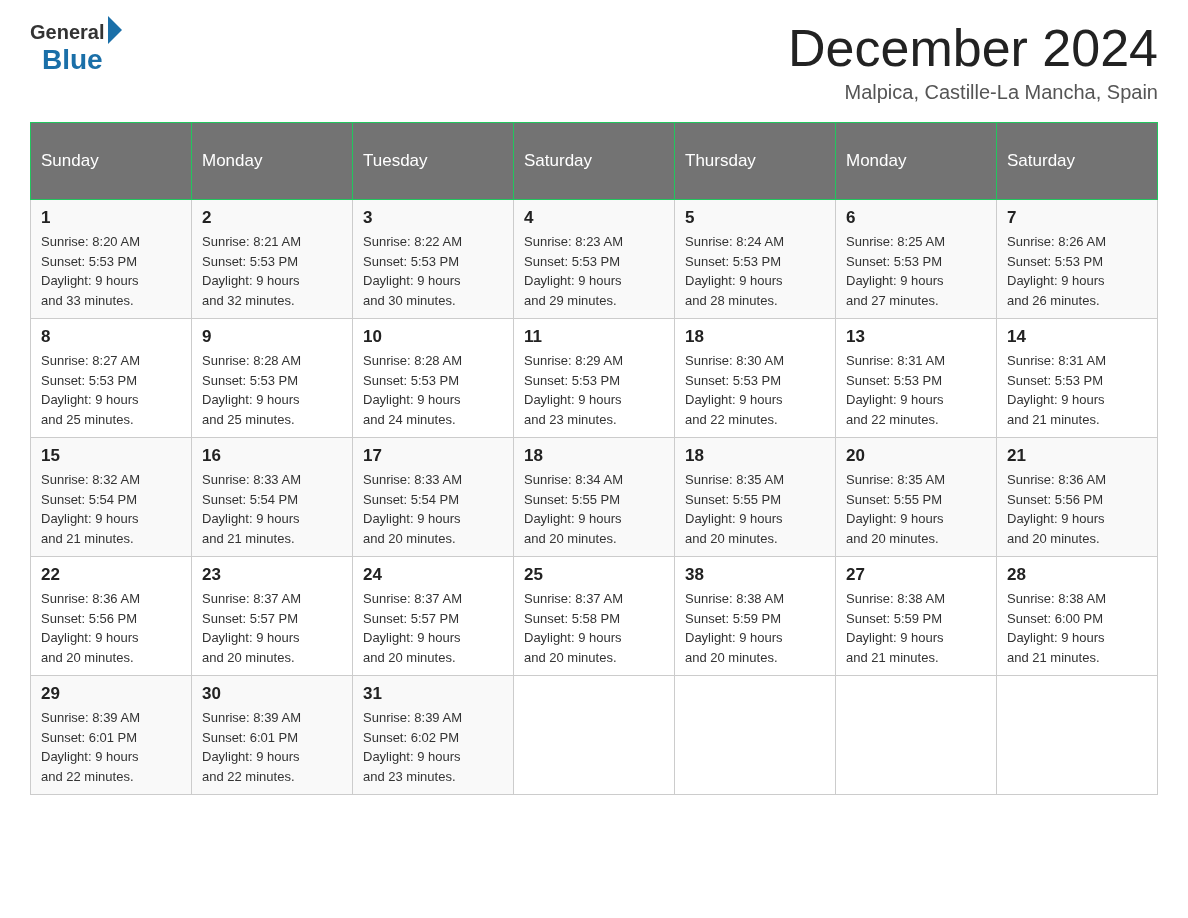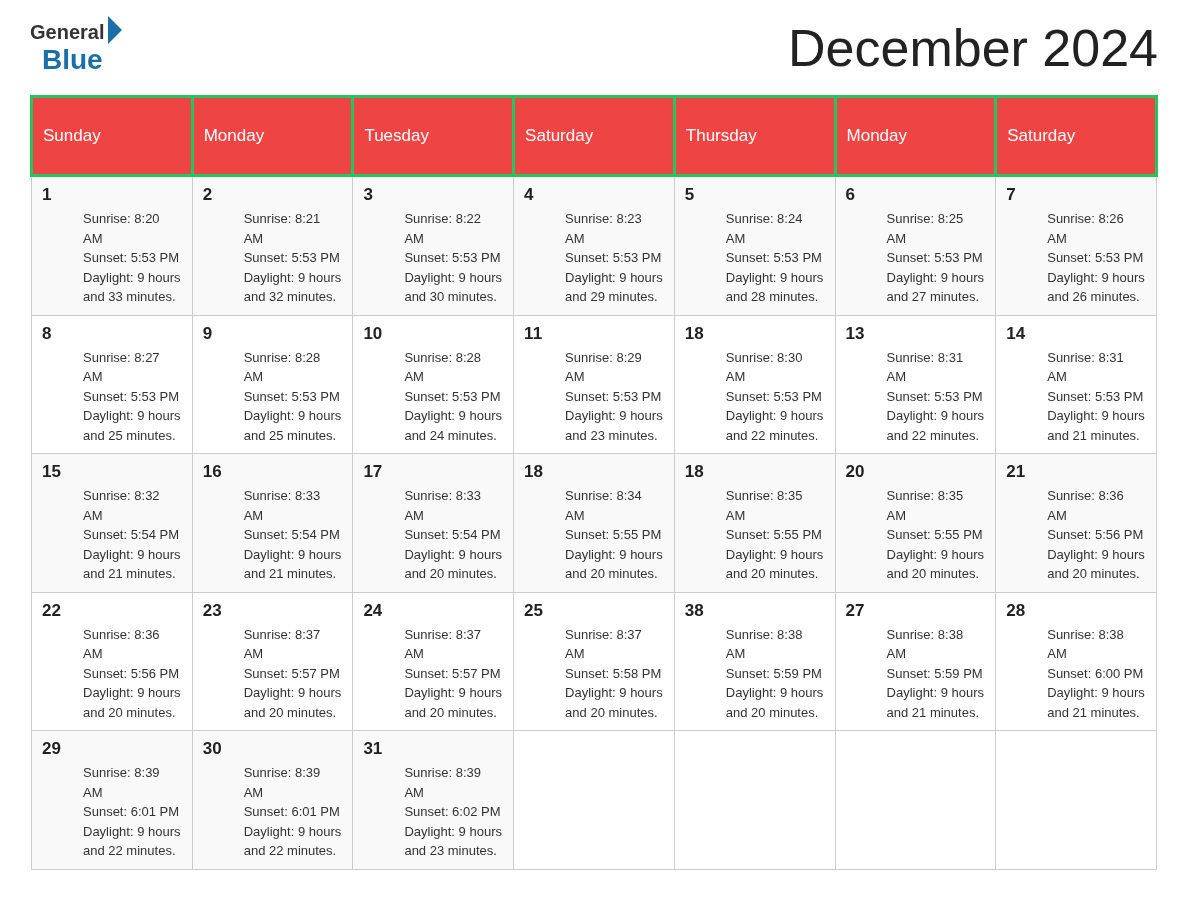--- a/index.html
+++ b/index.html
@@ -58,27 +58,27 @@
       font-size: 20px;
       color: #555;
       margin-top: 4px;
     }
     table {
       width: 100%;
       border-collapse: collapse;
       table-layout: fixed;
     }
     thead tr th {
-      background-color: #ef4444;
+      background-color: #737373;
       color: #fff;
       font-size: 17px;
       font-weight: normal;
       padding: 28px 10px;
       text-align: left;
-      border: 3px solid #22c55e;
+      border: 1px solid #22c55e;
     }
     tbody tr td {
       vertical-align: top;
       padding: 8px 10px;
       border: 1px solid #ccc;
       font-size: 13.5px;
       color: #333;
       height: 110px;
     }
     tbody tr:nth-child(odd) td {
@@ -91,39 +91,39 @@
       font-size: 17px;
       font-weight: bold;
       color: #222;
       display: block;
       margin-bottom: 4px;
     }
     .day-info {
       font-size: 13px;
       color: #333;
       line-height: 1.5;
-      margin-left: 41px;
     }
     .empty-cell {
       background-color: #fff !important;
     }
   </style>
 </head>
 <body>
 
 <div class="header">
   <div class="logo">
     <div class="logo-top">
       <span class="logo-general">General</span>
       <div class="logo-arrow"></div>
     </div>
     <span class="logo-blue">Blue</span>
   </div>
   <div class="title-block">
     <div class="page-title">December 2024</div>
+    <div class="subtitle">Malpica, Castille-La Mancha, Spain</div>
   </div>
 </div>
 
 <table>
   <thead>
     <tr>
     <th>Sunday</th>
         <th>Monday</th>
         <th>Tuesday</th>
         <th>Saturday</th>

